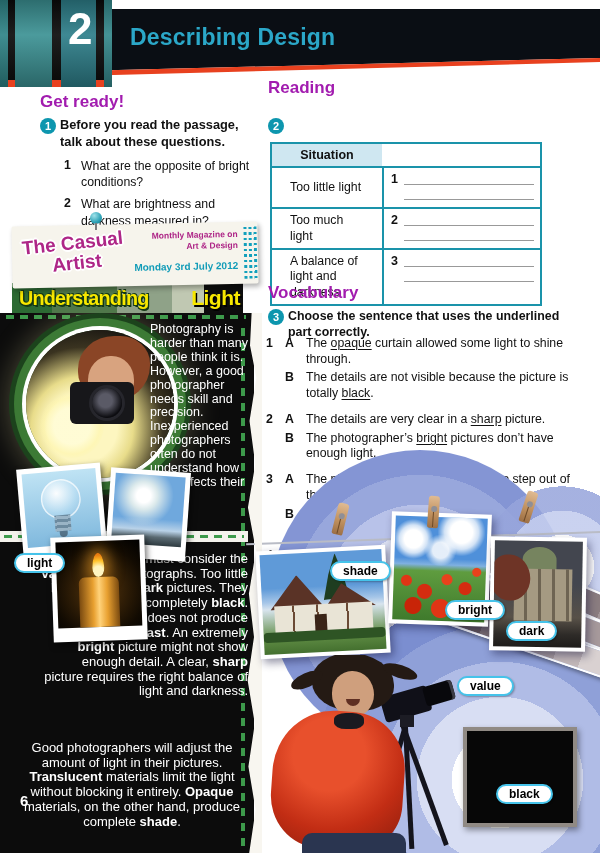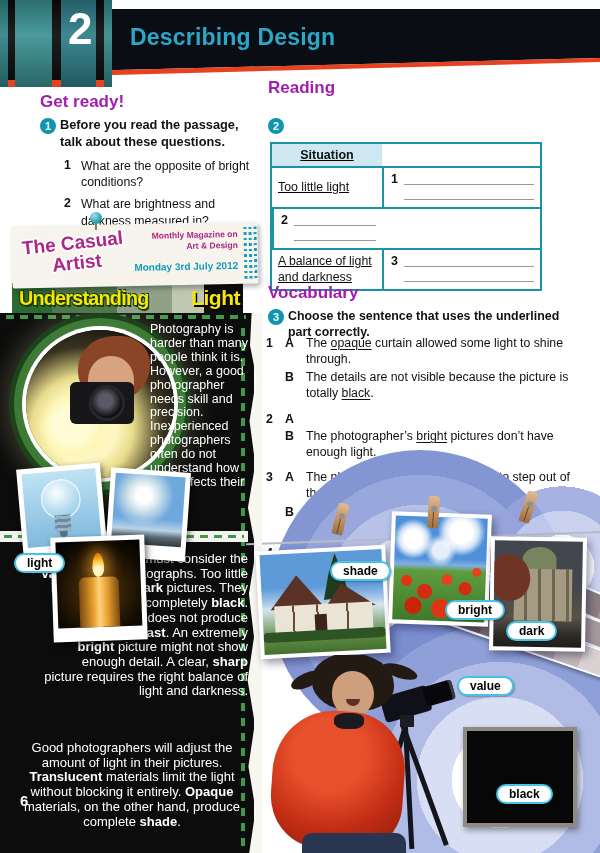--- a/index.html
+++ b/index.html
@@ -25,25 +25,25 @@
   .numcircle { width:16px; height:16px; border-radius:50%; background:#0d96ae; color:#fff; font-size:11px; font-weight:bold;
                display:flex; align-items:center; justify-content:center; margin-top:1px; }
   .ex-text { font-size:12.8px; font-weight:bold; color:#111; line-height:1.3; }
   .q-row { display:grid; grid-template-columns:17px 1fr; margin-bottom:6px; }
   .q-num { font-size:12.3px; font-weight:bold; color:#111; }
   .q-text { font-size:12.3px; color:#111; line-height:1.32; }
   .u { text-decoration:underline; text-underline-offset:2px; text-decoration-thickness:1px; }
 
   
   .rtable { position:absolute; left:270px; top:142px; width:272px; border:2px solid #1a93aa; background:#fff; }
-  .trow { display:grid; grid-template-columns:110px 1fr;text-decoration:underline; }
+  .trow { display:grid; grid-template-columns:110px 1fr; }
   .thcell { background:#cfe7f1; font-size:12.5px; font-weight:bold; color:#111; text-align:center; padding:4px 2px; }
   .thcell + .thcell { border-left:2px solid #1a93aa; }
   .tbody-row { border-top:2px solid #1a93aa; }
-  .tcell-sit { font-size:12.3px; color:#111; padding:4px 6px; display:flex; align-items:center; line-height:1.25; }
+  .tcell-sit { font-size:12.3px; color:#111; padding:4px 18px; display:flex; align-items:center; line-height:1.25; }
   .tcell-res { border-left:2px solid #1a93aa; position:relative; padding:4px 6px 5px 20px; }
   .res-num { position:absolute; left:7px; top:4px; font-size:12.5px; font-weight:bold; color:#111; }
   .blank { height:13px; border-bottom:1.5px solid #999; margin-bottom:2px; }
 
   
   .vocab-list { position:absolute; left:266px; top:336px; width:318px; }
   .v-item { margin-bottom:10px; }
   .v-opt { display:grid; grid-template-columns:19px 21px 1fr; margin-bottom:3px; }
   .v-num, .v-letter { font-size:12.3px; font-weight:bold; color:#111; }
   .v-text { font-size:12.3px; color:#111; line-height:1.28; }
@@ -247,20 +247,21 @@
     </div>
     <div class="trow tbody-row" style="min-height:36px;">
       <div class="tcell-sit">Too little light</div>
       <div class="tcell-res">
         <span class="res-num">1</span>
         <div class="blank"></div>
         <div class="blank"></div>
       </div>
     </div>
     <div class="trow tbody-row" style="min-height:36px;">
+      <div class="tcell-sit">Too much light</div>
       <div class="tcell-res">
         <span class="res-num">2</span>
         <div class="blank"></div>
         <div class="blank"></div>
       </div>
     </div>
     <div class="trow tbody-row" style="min-height:40px;">
       <div class="tcell-sit">A balance of light and darkness</div>
       <div class="tcell-res">
         <span class="res-num">3</span>
@@ -286,20 +287,21 @@
       <div class="v-opt">
         <span class="v-num"></span>
         <span class="v-letter">B</span>
         <span class="v-text"><span>The details are not visible because the picture is totally </span><span class="u">black</span><span>.</span></span>
       </div>
     </div>
     <div class="v-item">
       <div class="v-opt">
         <span class="v-num">2</span>
         <span class="v-letter">A</span>
+        <span class="v-text"><span>The details are very clear in a </span><span class="u">sharp</span><span> picture.</span></span>
       </div>
       <div class="v-opt">
         <span class="v-num"></span>
         <span class="v-letter">B</span>
         <span class="v-text"><span>The photographer’s </span><span class="u">bright</span><span> pictures don’t have enough light.</span></span>
       </div>
     </div>
     <div class="v-item">
       <div class="v-opt">
         <span class="v-num">3</span>

